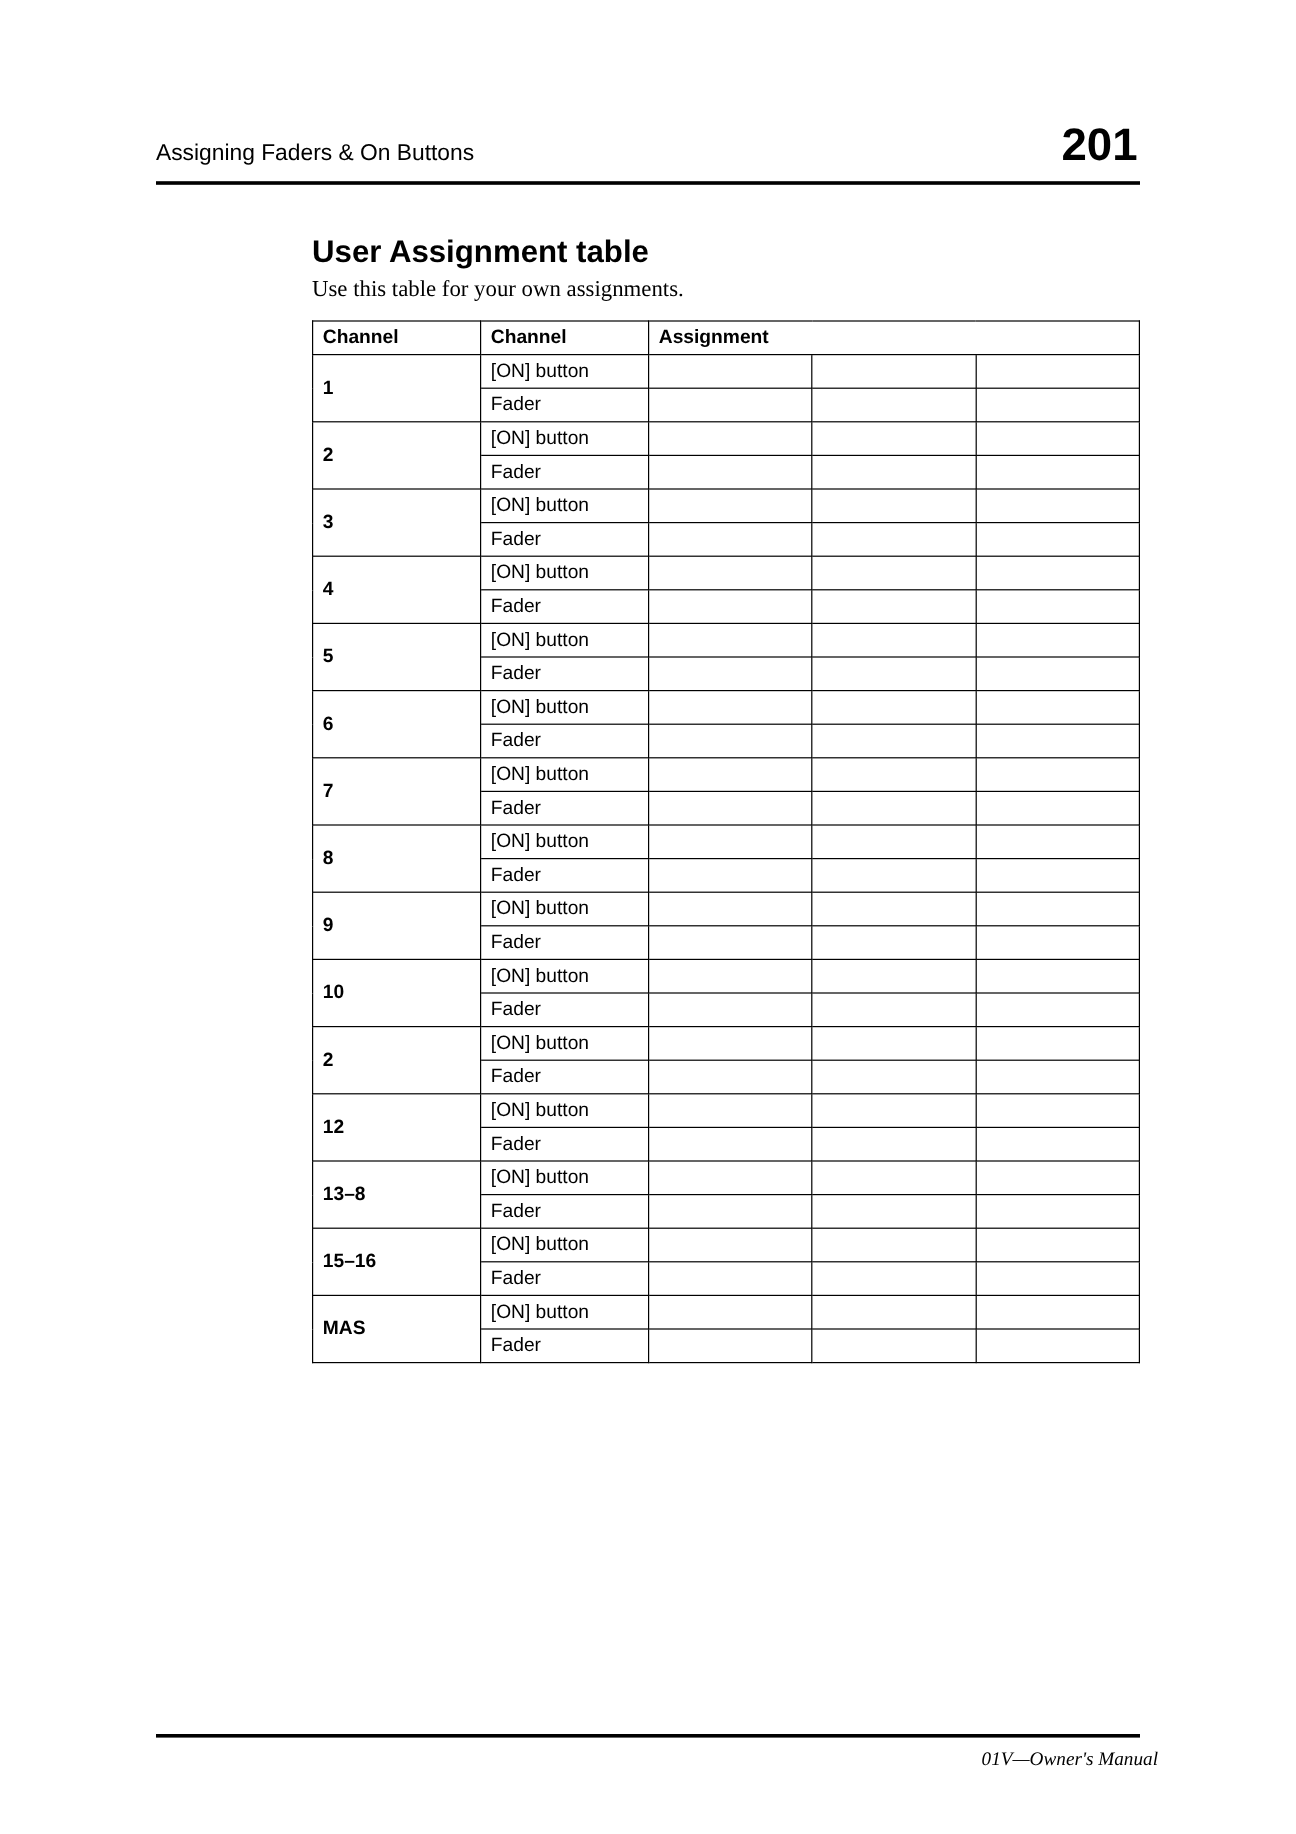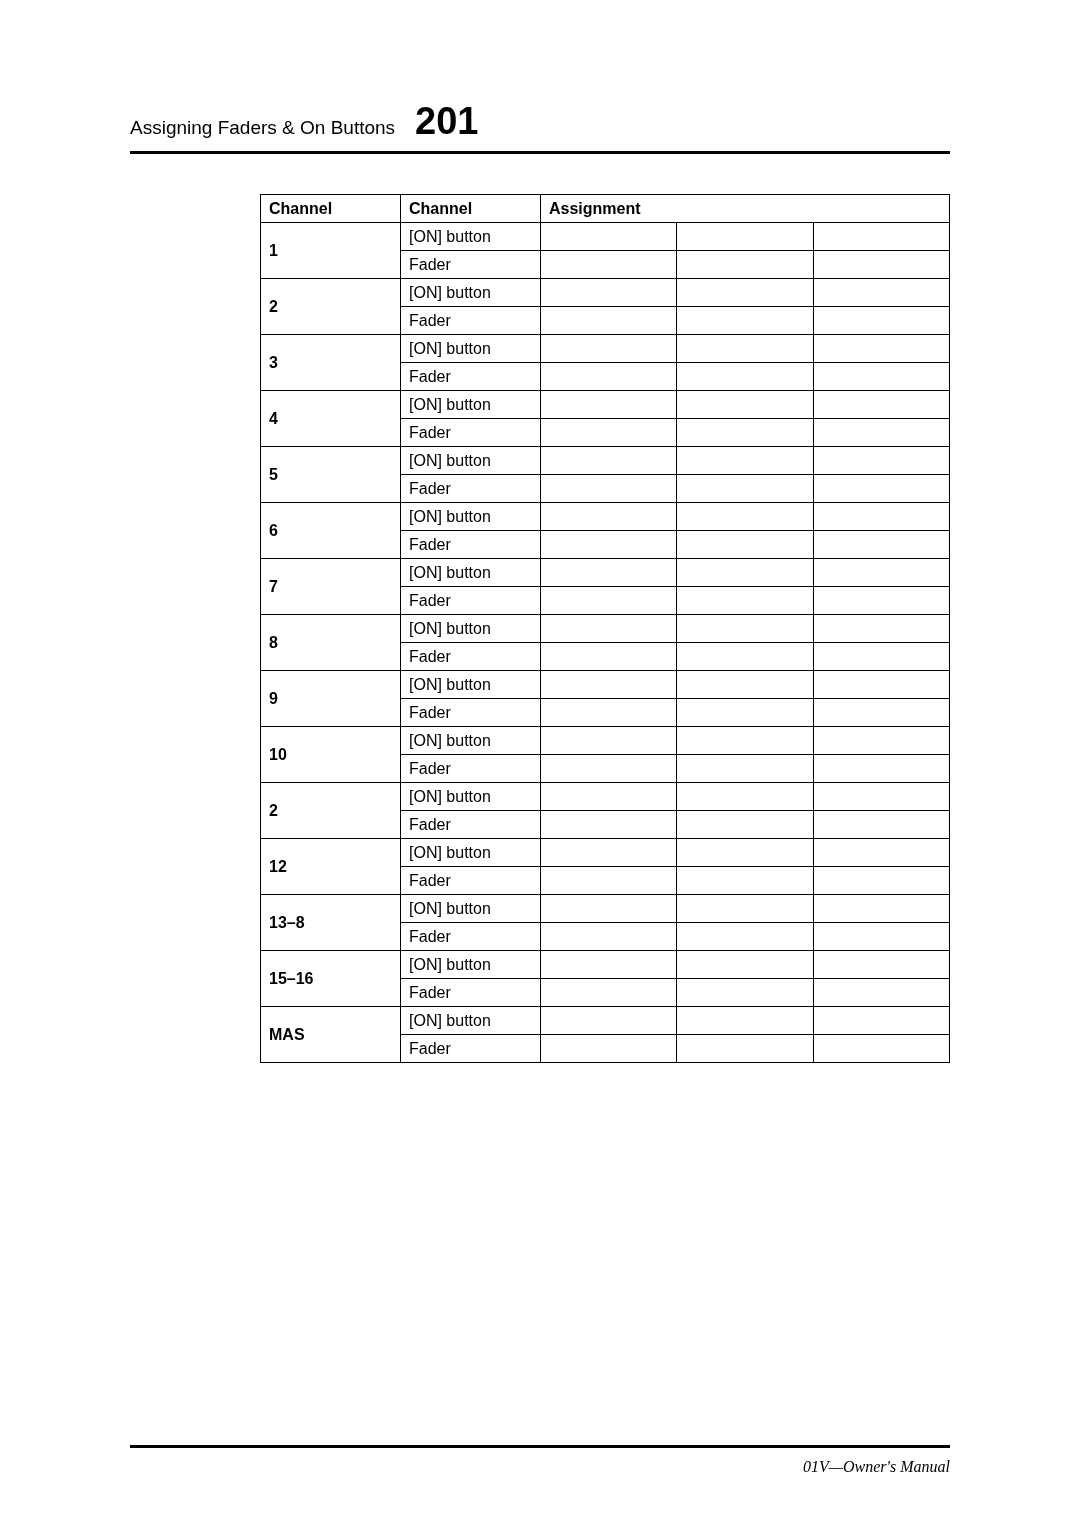--- a/index.html
+++ b/index.html
@@ -9,21 +9,21 @@
       background: #fff;
       font-family: "Times New Roman", Times, serif;
       color: #000;
       position: relative;
     }
     .page {
       padding: 60px 130px 60px 130px;
     }
     .header-line {
       display: flex;
-      justify-content: flex-start;
+      justify-content: space-between;
       align-items: baseline;
       font-family: Arial, Helvetica, sans-serif;
       margin-bottom: 8px;
       padding-right: 2px;
     }
     .header-section {
       font-size: 19px;
       margin-right: 20px;
     }
     .header-page {
@@ -76,38 +76,40 @@
     }
     .footer-rule {
       position: absolute;
       left: 130px;
       right: 130px;
       bottom: 80px;
       border-top: 3px solid #000;
     }
     .footer-text {
       position: absolute;
-      right: 130px;
+      right: 115px;
       bottom: 52px;
       font-family: "Times New Roman", Times, serif;
       font-style: italic;
       font-size: 16px;
     }
   </style>
 </head>
 <body>
 
 <div class="page">
   <div class="header-line">
     <span class="header-section">Assigning Faders &amp; On Buttons</span>
     <span class="header-page">201</span>
   </div>
   <hr class="thick-rule">
 
   <div class="content">
+    <h2 class="section-title">User Assignment table</h2>
+    <p class="section-intro">Use this table for your own assignments.</p>
 
     <table class="assignment">
       <thead>
         <tr>
           <th>Channel</th>
           <th>Channel</th>
           <th colspan="3">Assignment</th>
         </tr>
       </thead>
       <tbody id="assignment-body">

